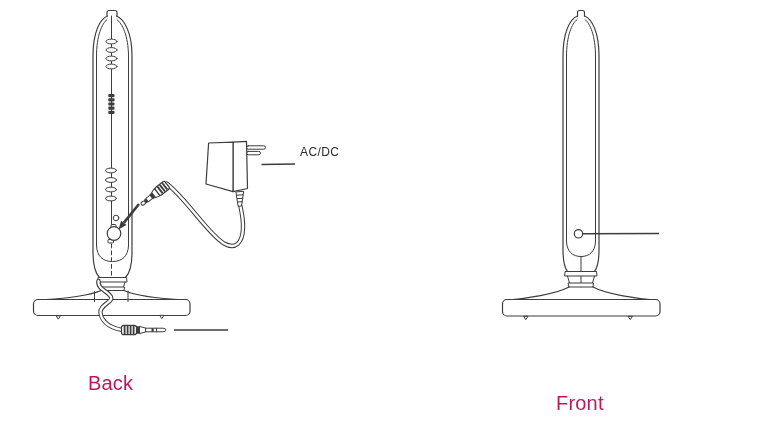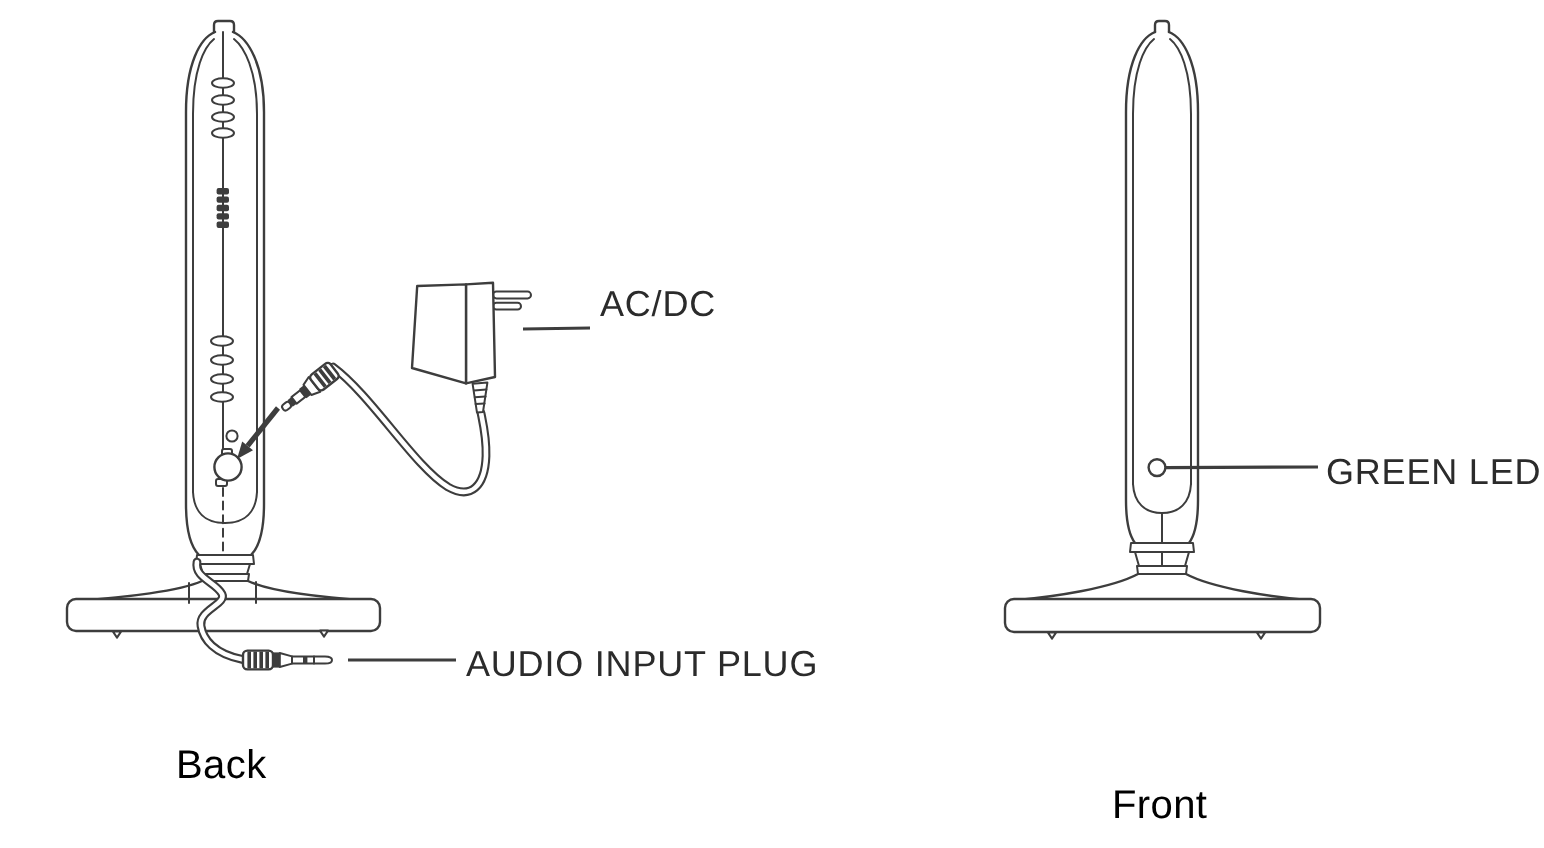--- a/index.html
+++ b/index.html
@@ -2,25 +2,25 @@
 <html><head>
 <meta charset="utf-8">
 <style>
   html,body{margin:0;padding:0;background:#ffffff;}
   #stage{
     position:relative;width:772px;height:424px;background:#ffffff;
     font-family:"Liberation Sans", sans-serif;color:#2b2b2b;overflow:hidden;
   }
   #artwork{position:absolute;left:0;top:0;}
   .callout{
-    position:absolute;font-size:18px;letter-spacing:.4px;color:#2b2b2b;
+    position:absolute;font-size:12px;letter-spacing:.4px;color:#2b2b2b;
     line-height:22px;white-space:nowrap;
   }
   .caption{
-    position:absolute;font-size:20px;color:#000000;letter-spacing:.2px;white-space:nowrap;
+    position:absolute;font-size:20px;color:#be185d;letter-spacing:.2px;white-space:nowrap;
   }
   .ln{fill:none;stroke:#3d3d3d;stroke-width:1.2;stroke-linecap:round;stroke-linejoin:round;}
   .lnw{fill:#ffffff;stroke:#3d3d3d;stroke-width:1.2;stroke-linecap:round;stroke-linejoin:round;}
   .thin{stroke-width:1;}
   .dash{stroke-dasharray:4 2.8;}
   .dark{fill:#3d3d3d;stroke:none;}
   .cable-out{fill:none;stroke:#3d3d3d;stroke-width:4.4;stroke-linecap:round;}
   .cable-in{fill:none;stroke:#ffffff;stroke-width:2.3;stroke-linecap:round;}
   .leader{fill:none;stroke:#3d3d3d;stroke-width:1.6;stroke-linecap:butt;}
 </style>
@@ -168,21 +168,19 @@
         <polygon class="lnw thin" points="524,316.3 528,316.3 526,319.3"></polygon>
         <polygon class="lnw thin" points="628.5,316.3 632.5,316.3 630.5,319.3"></polygon>
       </g>
     </g>
   </svg>
 
   <div class="callout" style="left:300px;top:141px;">
     <div>AC/DC</div>
   </div>
 
-  <div class="callout" style="left:233px;top:321px;">AUDIO INPUT PLUG</div>
 
-  <div class="callout" style="left:663px;top:225px;">GREEN LED</div>
 
   <div class="caption" style="left:88px;top:372px;">Back</div>
 
   <div class="caption" style="left:556px;top:392px;">Front</div>
 
 </div>
 
 </body></html>

